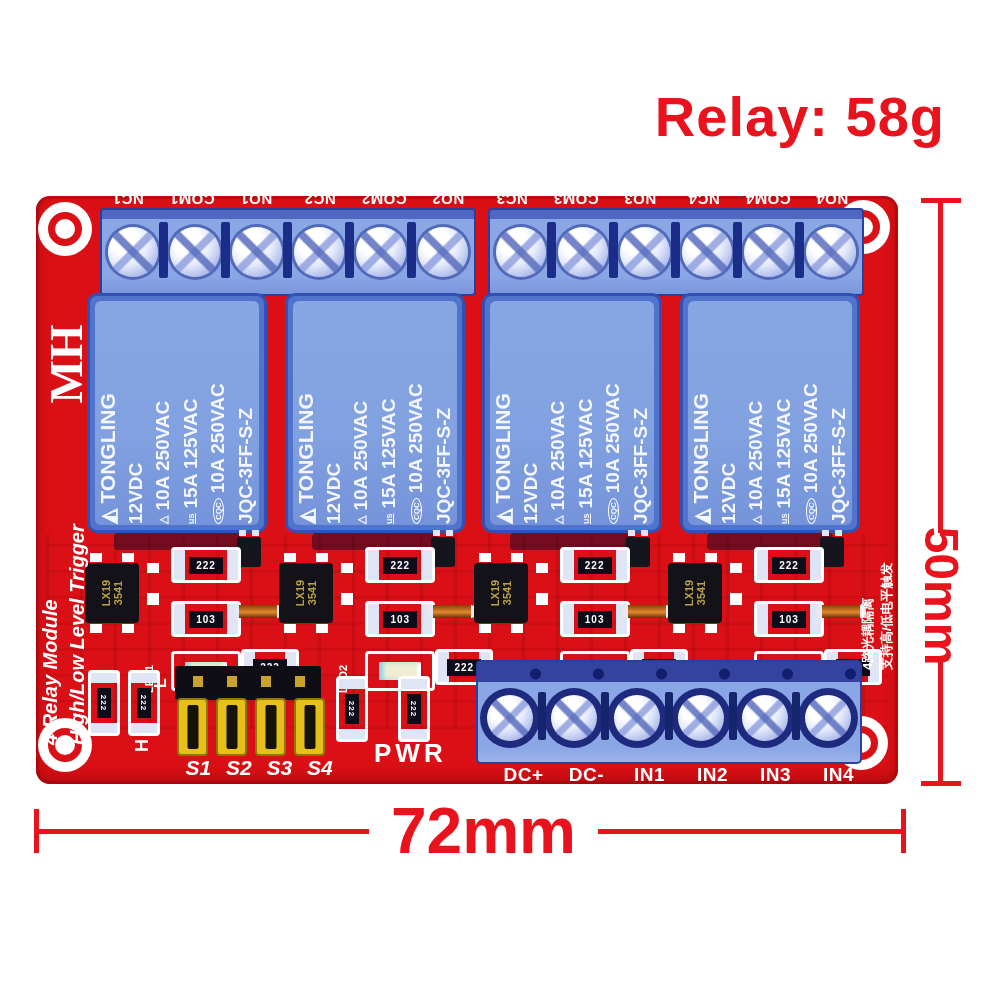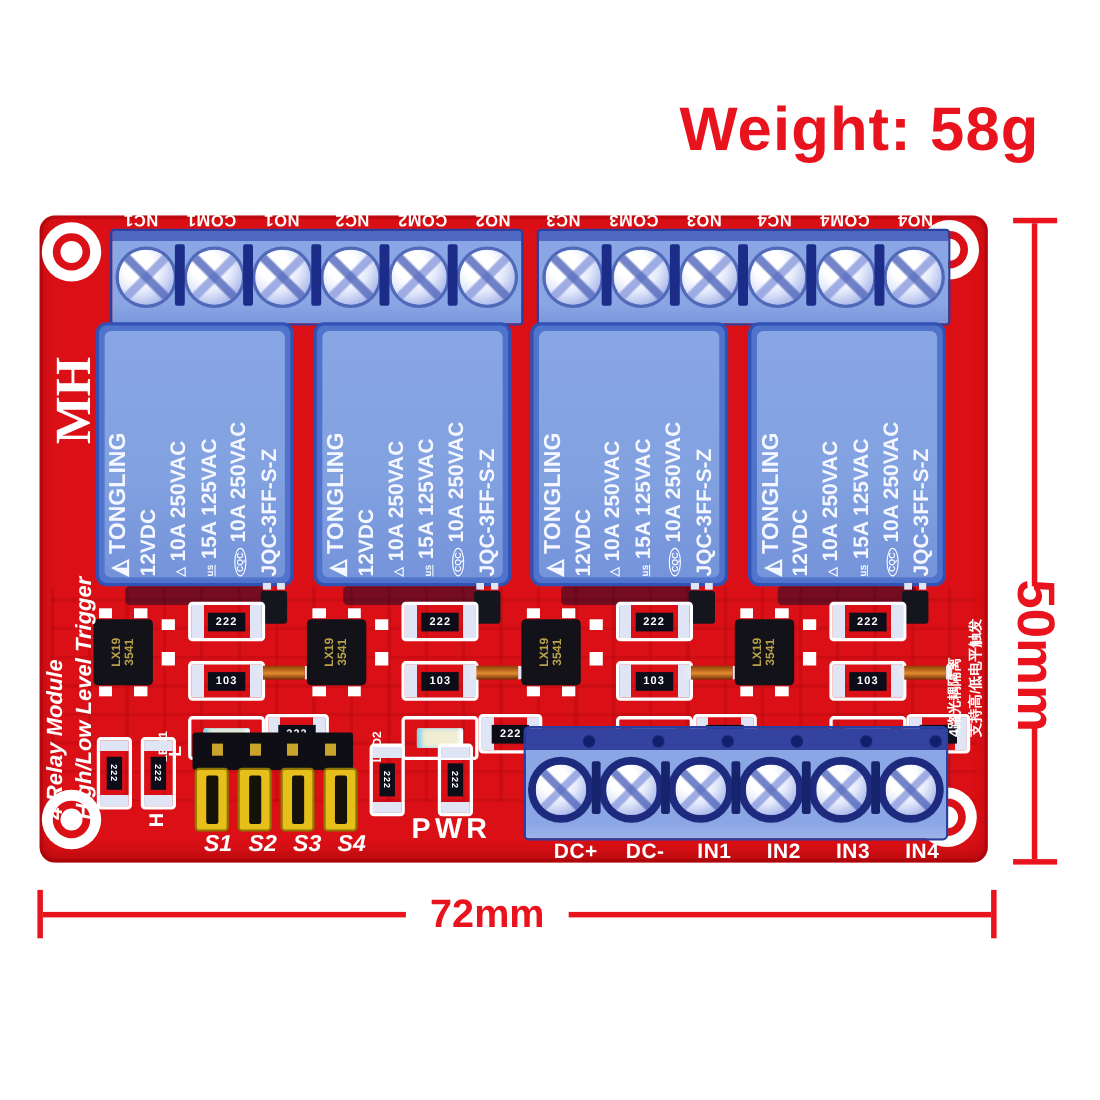--- a/index.html
+++ b/index.html
@@ -12,21 +12,21 @@
   .dim-v{position:absolute;left:919px;top:198px;width:44px;height:588px;}
   .dim-v .cap{position:absolute;left:2px;width:40px;height:5px;background:var(--annotation-red,#e8131d);}
   .dim-v .seg{position:absolute;left:19px;width:5px;background:var(--annotation-red,#e8131d);}
   .dim-v .lbl{position:absolute;left:50%;top:398px;transform:translate(-50%,-50%) rotate(90deg);
           white-space:nowrap;font-size:48px;font-weight:bold;color:var(--annotation-red,#e8131d);}
   .dim-h{position:absolute;left:34px;top:806px;width:872px;height:50px;display:flex;align-items:center;}
   .dim-h .cap{width:5px;height:44px;background:var(--annotation-red,#e8131d);flex:0 0 auto;}
   .dim-h .seg{height:5px;background:var(--annotation-red,#e8131d);}
   .dim-h .seg.s1{flex:0 0 330px;}
   .dim-h .seg.s2{flex:1;}
-  .dim-h .lbl{font-size:36px;font-weight:bold;color:var(--annotation-red,#e8131d);margin:0 22px;white-space:nowrap;}
+  .dim-h .lbl{font-size:64px;font-weight:bold;color:var(--annotation-red,#e8131d);margin:0 22px;white-space:nowrap;}
 
   
   .pcb{position:absolute;left:36px;top:196px;width:862px;height:588px;
        background:var(--pcb-red,#da1016);border-radius:14px;
        box-shadow:inset 0 0 0 3px rgba(150,0,5,.35), inset 0 -6px 14px rgba(120,0,4,.45);}
   .traces{position:absolute;left:10px;top:338px;width:842px;height:195px;opacity:.8;pointer-events:none;
        background:
         repeating-linear-gradient(90deg, rgba(125,2,8,.22) 0 3px, transparent 3px 34px),
         repeating-linear-gradient(0deg, rgba(125,2,8,.18) 0 3px, transparent 3px 26px);}
   .hole{position:absolute;width:54px;height:54px;border-radius:50%;background:#fff;
@@ -155,21 +155,21 @@
   .module-ti .ln{color:#fff;font-weight:bold;font-style:italic;font-size:20px;line-height:27px;white-space:nowrap;}
   .cn-box{left:820px;top:294px;width:44px;height:180px;}
   .cn-box .rot-inner{width:180px;height:40px;}
   .cn-box .ln{color:#fff;font-weight:bold;font-size:13px;line-height:19px;white-space:nowrap;}
 </style>
 </head>
 <body>
 
 <div class="scene">
 
-  <div class="weight">Weight: 58g</div>
+  <div class="weight">Relay: 58g</div>
 
   <div class="pcb">
 
     <div class="traces"></div>
 
     <div class="hole" style="left:2px;top:6px;"></div>
     <div class="hole" style="left:800px;top:4px;"></div>
     <div class="hole" style="left:2px;top:522px;"></div>
     <div class="hole" style="left:798px;top:520px;"></div>
 

